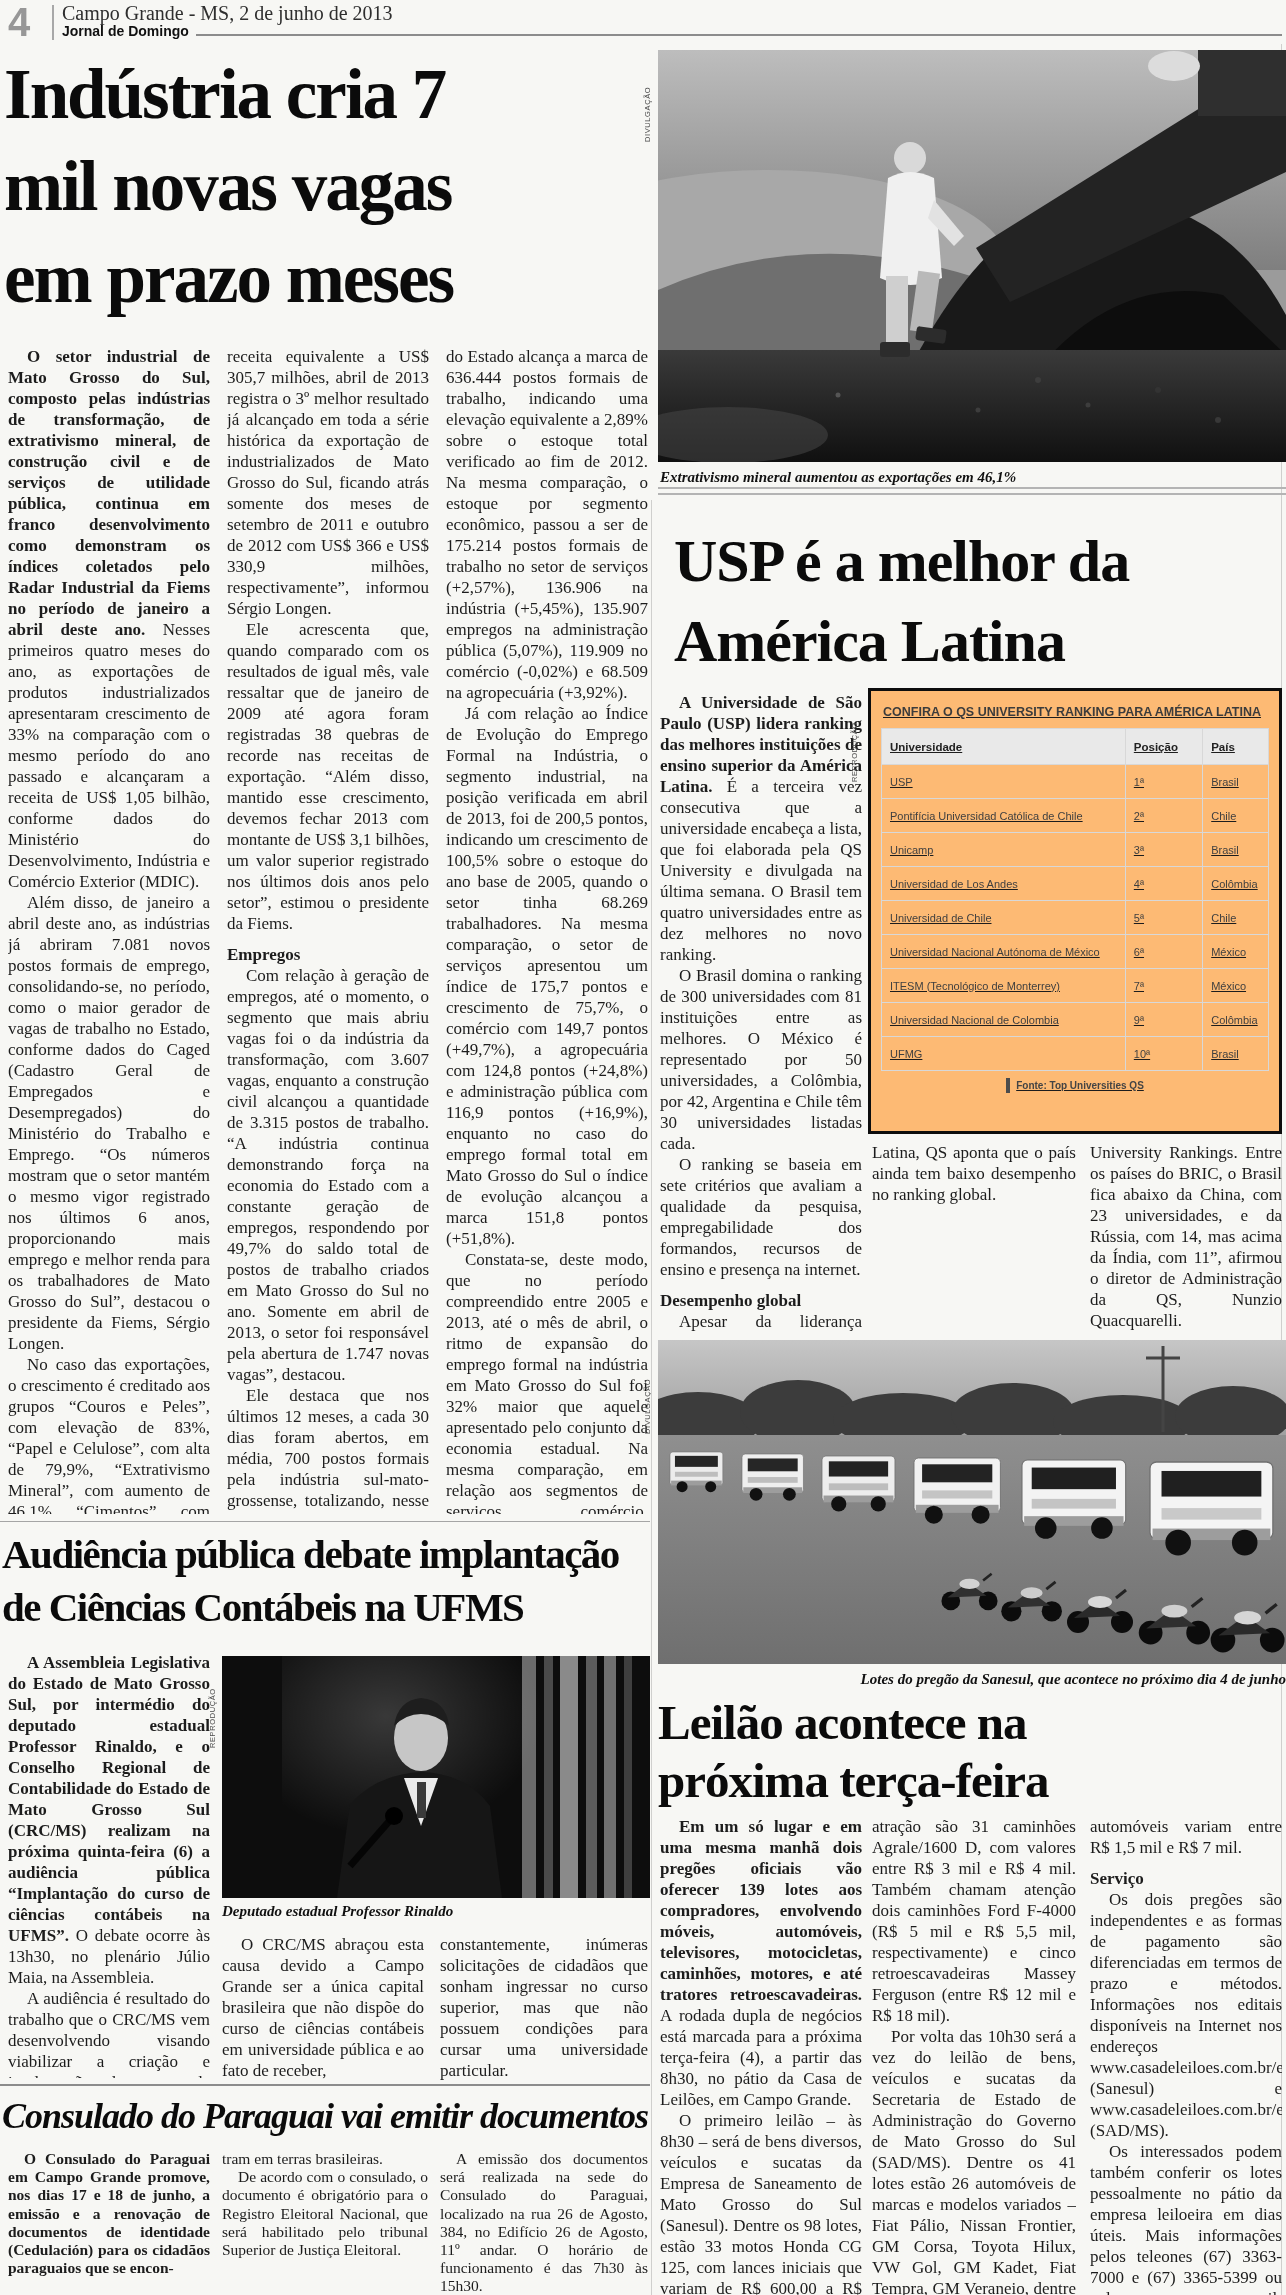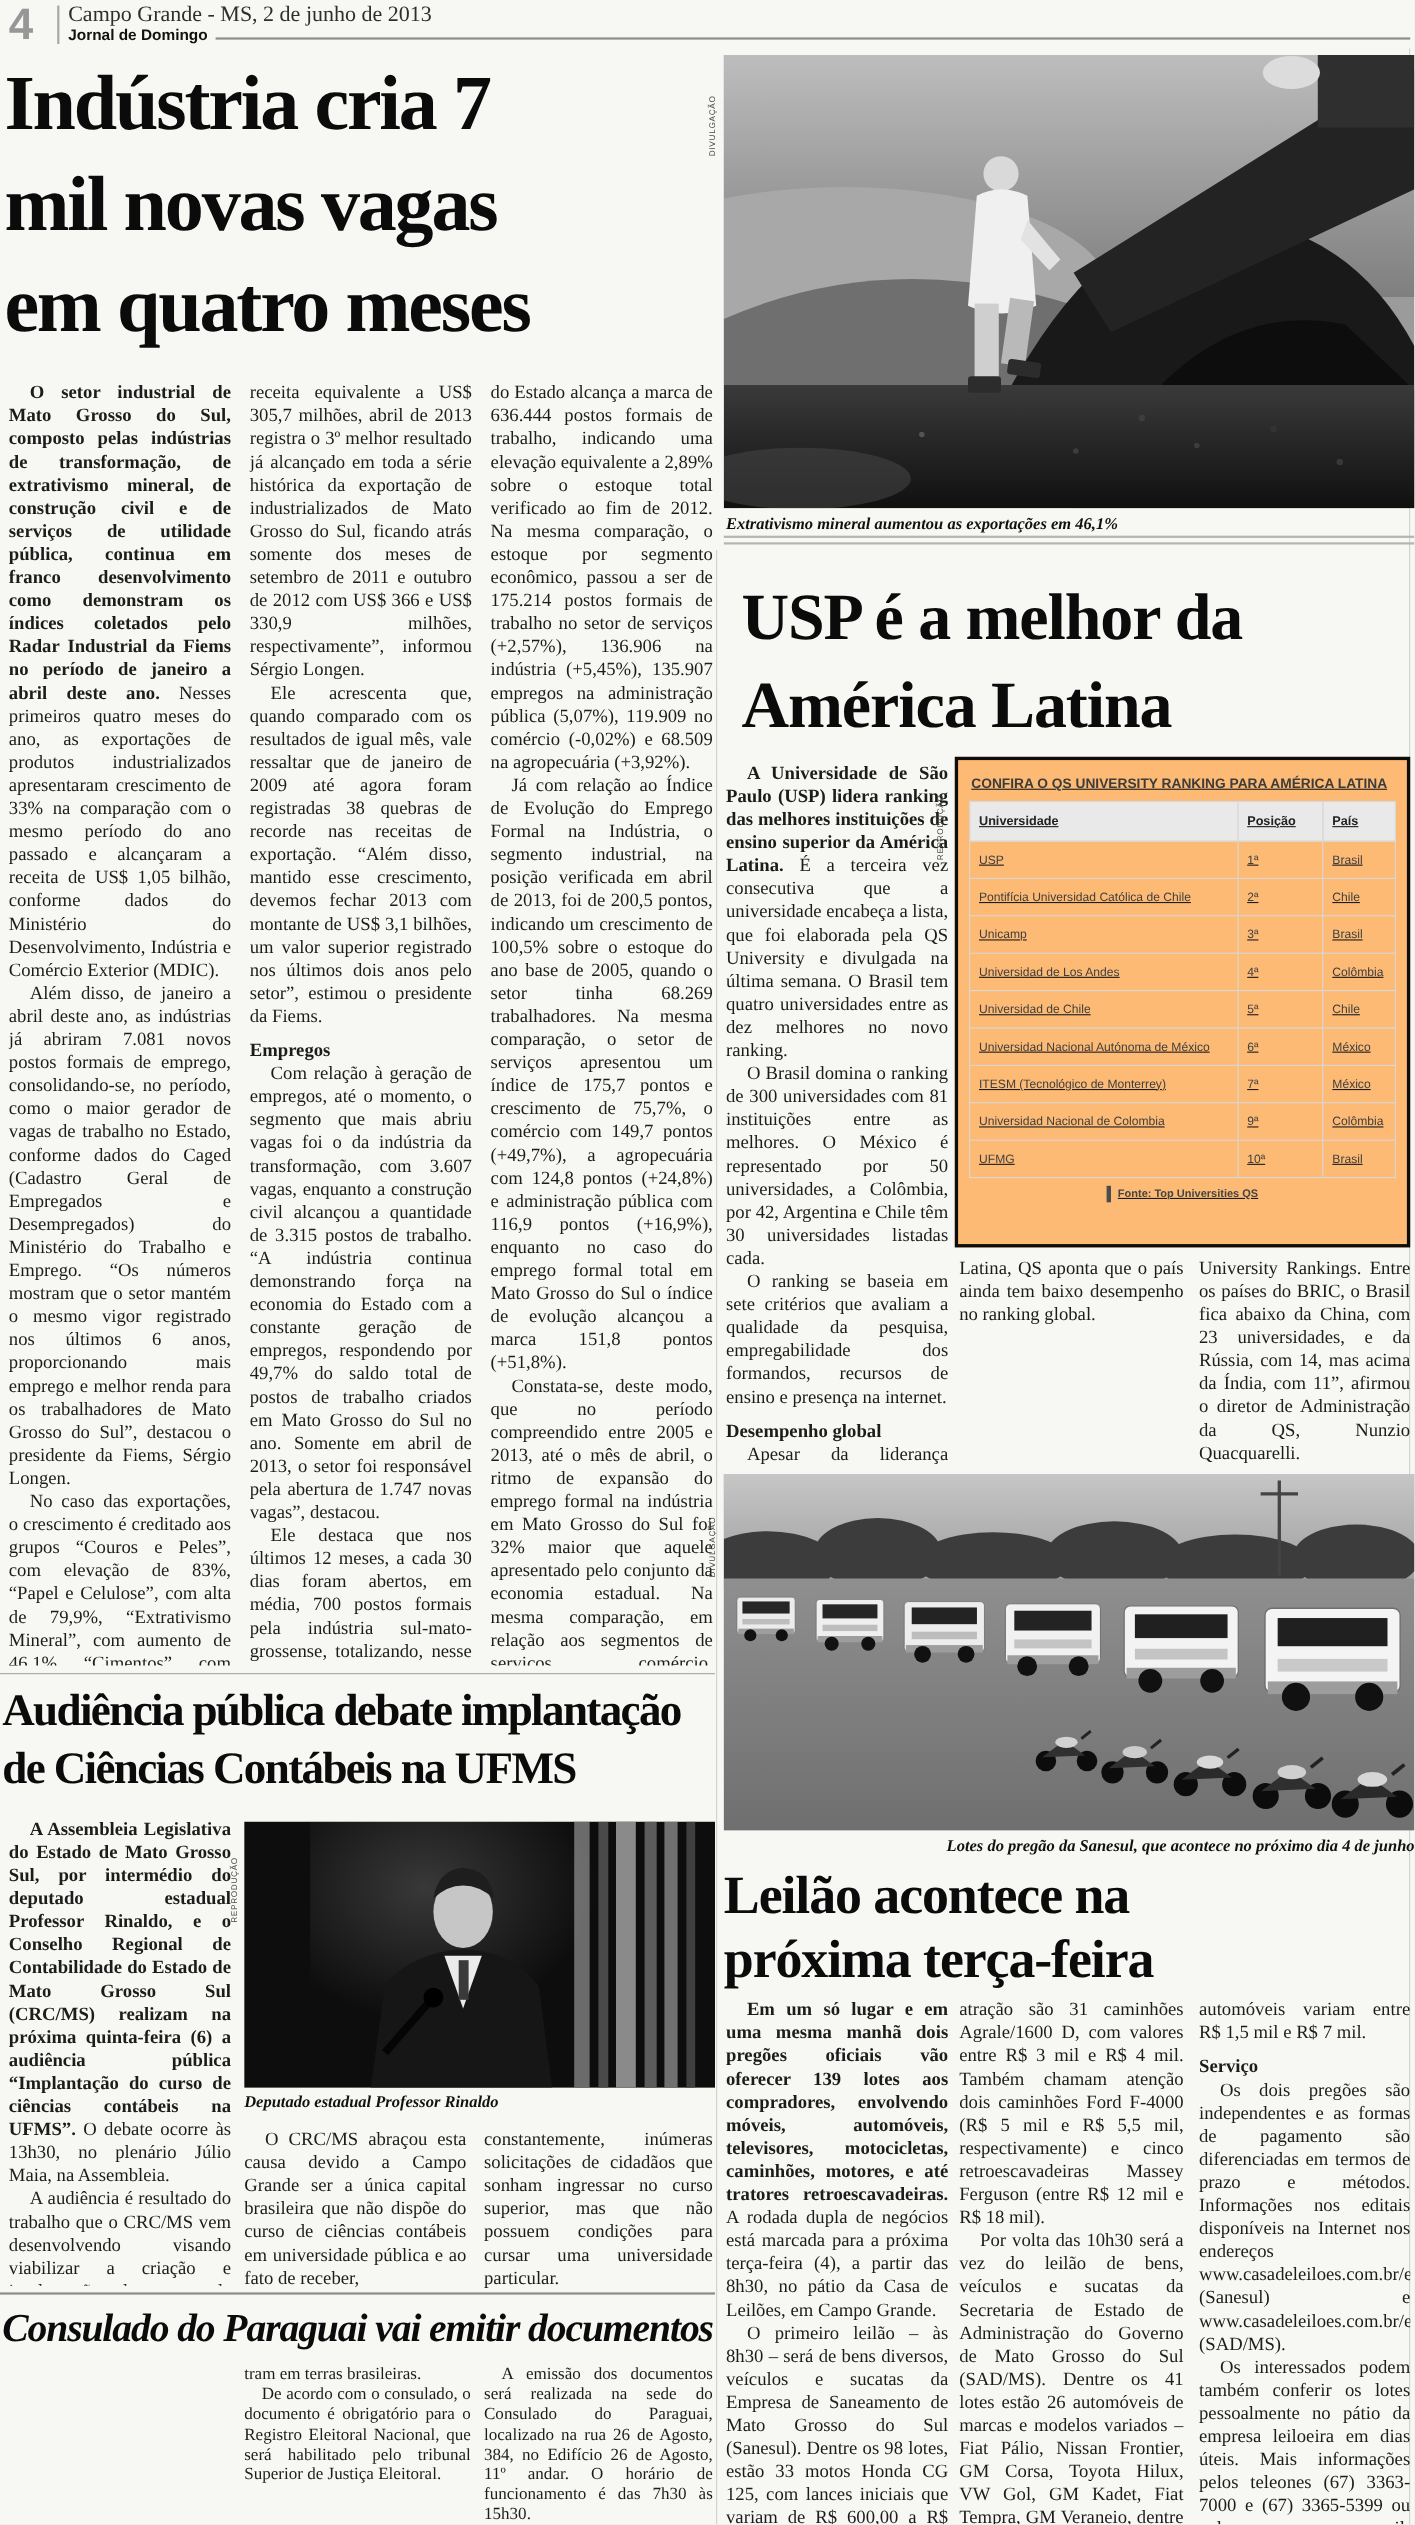--- a/index.html
+++ b/index.html
@@ -57,21 +57,21 @@
   <div class="abs pagenum" style="left:8px;top:2px;">4</div>
   <div class="abs vbar" style="left:52px;top:5px;height:35px;"></div>
   <div class="abs dateline" style="left:62px;top:2px;">Campo Grande - MS, 2 de junho de 2013</div>
   <div class="abs masthead" style="left:62px;top:23px;">Jornal de Domingo</div>
   <div class="abs hrule" style="left:196px;top:34px;width:1086px;"></div>
   <div class="abs vline" style="left:1281px;top:44px;height:2251px;"></div>
 
   <h1 class="abs h-main hl" style="left:4px;top:48px;width:648px;margin:0;">
     <span>Indústria cria 7</span>
     <span>mil novas vagas</span>
-    <span>em quatro meses</span>
+    <span>em prazo meses</span>
   </h1>
 
   <div class="abs col" style="left:8px;top:346px;width:202px;height:1168px;">
     <p class="ni"><span class="b" style="text-indent:19px;display:inline-block;width:19px;"></span><span class="b">O setor industrial de Mato Grosso do Sul, composto pelas indústrias de transformação, de extrativismo mineral, de construção civil e de serviços de utilidade pública, continua em franco desenvolvimento como demonstram os índices coletados pelo Radar Industrial da Fiems no período de janeiro a abril deste ano.</span> <span>Nesses primeiros quatro meses do ano, as exportações de produtos industrializados apresentaram crescimento de 33% na comparação com o mesmo período do ano passado e alcançaram a receita de US$ 1,05 bilhão, conforme dados do Ministério do Desenvolvimento, Indústria e Comércio Exterior (MDIC).</span></p>
     <p>Além disso, de janeiro a abril deste ano, as indústrias já abriram 7.081 novos postos formais de emprego, consolidando-se, no período, como o maior gerador de vagas de trabalho no Estado, conforme dados do Caged (Cadastro Geral de Empregados e Desempregados) do Ministério do Trabalho e Emprego. “Os números mostram que o setor mantém o mesmo vigor registrado nos últimos 6 anos, proporcionando mais emprego e melhor renda para os trabalhadores de Mato Grosso do Sul”, destacou o presidente da Fiems, Sérgio Longen.</p>
     <p>No caso das exportações, o crescimento é creditado aos grupos “Couros e Peles”, com elevação de 83%, “Papel e Celulose”, com alta de 79,9%, “Extrativismo Mineral”, com aumento de 46,1%, “Cimentos”, com crescimento de 34,8%, “Açúcar e Álcool”, com avanço de 27,6%, e “Complexo Carne”, com salto de 20,3%. “Com uma</p>
   </div>
   <div class="abs col" style="left:227px;top:346px;width:202px;height:1168px;">
     <p class="ni">receita equivalente a US$ 305,7 milhões, abril de 2013 registra o 3º melhor resultado já alcançado em toda a série histórica da exportação de industrializados de Mato Grosso do Sul, ficando atrás somente dos meses de setembro de 2011 e outubro de 2012 com US$ 366 e US$ 330,9 milhões, respectivamente”, informou Sérgio Longen.</p>
     <p>Ele acrescenta que, quando comparado com os resultados de igual mês, vale ressaltar que de janeiro de 2009 até agora foram registradas 38 quebras de recorde nas receitas de exportação. “Além disso, mantido esse crescimento, devemos fechar 2013 com montante de US$ 3,1 bilhões, um valor superior registrado nos últimos dois anos pelo setor”, estimou o presidente da Fiems.</p>
@@ -393,20 +393,23 @@
 
   <div class="abs col" style="left:222px;top:1934px;width:202px;height:146px;">
     <p>O CRC/MS abraçou esta causa devido a Campo Grande ser a única capital brasileira que não dispõe do curso de ciências contábeis em universidade pública e ao fato de receber,</p>
   </div>
   <div class="abs col" style="left:440px;top:1934px;width:208px;height:146px;">
     <p class="ni">constantemente, inúmeras solicitações de cidadãos que sonham ingressar no curso superior, mas que não possuem condições para cursar uma universidade particular.</p>
   </div>
 
   <div class="abs hrule" style="left:0px;top:2084px;width:650px;height:1.5px;"></div>
   <h2 class="abs h-cons" style="left:2px;top:2094px;width:650px;margin:0;white-space:nowrap;overflow:hidden;">Consulado do Paraguai vai emitir documentos</h2>
+  <div class="abs col col-sm" style="left:8px;top:2150px;width:202px;height:145px;font-weight:bold;">
+    <p>O Consulado do Paraguai em Campo Grande promove, nos dias 17 e 18 de junho, a emissão e a renovação de documentos de identidade (Cedulación) para os cidadãos paraguaios que se encon-</p>
+  </div>
   <div class="abs col col-sm" style="left:222px;top:2150px;width:206px;height:145px;">
     <p class="ni">tram em terras brasileiras.</p>
     <p>De acordo com o consulado, o documento é obrigatório para o Registro Eleitoral Nacional, que será habilitado pelo tribunal Superior de Justiça Eleitoral.</p>
   </div>
   <div class="abs col col-sm" style="left:440px;top:2150px;width:208px;height:145px;">
     <p>A emissão dos documentos será realizada na sede do Consulado do Paraguai, localizado na rua 26 de Agosto, 384, no Edifício 26 de Agosto, 11º andar. O horário de funcionamento é das 7h30 às 15h30.</p>
   </div>
 
 </div>
 

